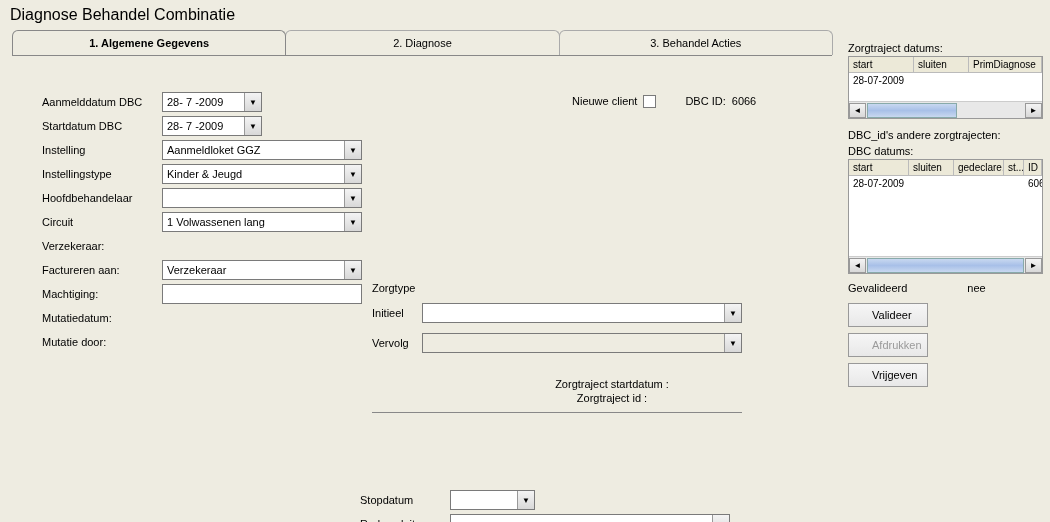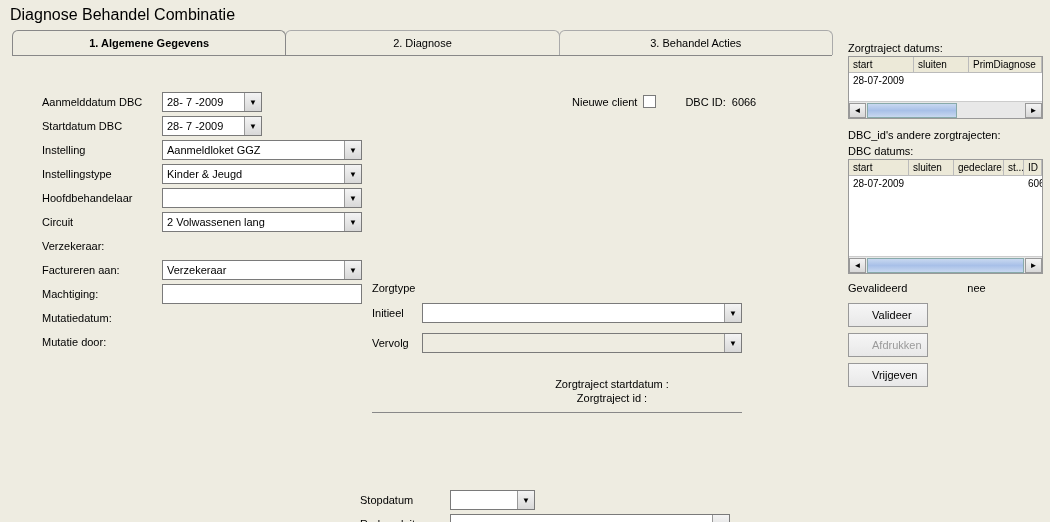--- a/index.html
+++ b/index.html
@@ -11,21 +11,21 @@
 .tab.inactive{background:#eeece1;border-top-color:#aaa;border-left-color:#aaa;border-right-color:#aaa}
 .form-area{position:absolute;left:12px;top:60px;width:820px}
 .row{display:flex;align-items:center;height:24px}
 .lbl{width:150px;padding-left:30px}
 .combo{display:inline-flex;align-items:center;justify-content:space-between;background:#fff;border:1px solid #7a7a7a;height:20px;padding-left:4px;font-size:11px}
 .combo .arrow{width:17px;height:18px;display:flex;align-items:center;justify-content:center;background:linear-gradient(#f4f4f4,#d8d8d8);border-left:1px solid #999;font-size:8px}
 .combo.disabled{background:#eeece1}
 .date{width:100px}
 .wide{width:200px}
 .checkbox{width:13px;height:13px;border:1px solid #7a7a7a;background:#fff;display:inline-block}
-.right-top{position:absolute;left:560px;top:95px;display:flex;align-items:center;gap:6px}
+.right-top{position:absolute;left:560px;top:95px;display:flex;align-items:flex-start;gap:6px}
 .section-label{position:absolute;font-size:11px}
 .hr{border:none;border-top:1px solid #888;margin:0}
 .side{position:absolute;left:848px;top:38px;width:195px}
 .side .hdr{margin:4px 0 2px}
 .grid{border:1px solid #999;background:#fff;width:195px}
 .grid-head{display:flex;background:#ece9d8;border-bottom:1px solid #bbb}
 .grid-head .col{border-right:1px solid #bbb;padding:2px 4px;font-size:10px;overflow:hidden;white-space:nowrap}
 .grid-body{height:28px;background:#fff}
 .grid-row{display:flex}
 .grid-row .cell{padding:2px 4px;font-size:10px;overflow:hidden;white-space:nowrap}
@@ -86,21 +86,21 @@
   <div class="row">
     <div class="lbl">Hoofdbehandelaar</div>
     <div class="combo wide">
         <span></span>
         <span class="arrow">▼</span>
       </div>
   </div>
   <div class="row">
     <div class="lbl">Circuit</div>
     <div class="combo wide">
-        <span>2 Volwassenen lang</span>
+        <span>1 Volwassenen lang</span>
         <span class="arrow">▼</span>
       </div>
   </div>
   <div class="row">
       <div class="lbl">Verzekeraar:</div>
     </div>
   <div class="row">
     <div class="lbl">Factureren aan:</div>
     <div class="combo wide">
         <span>Verzekeraar</span>

